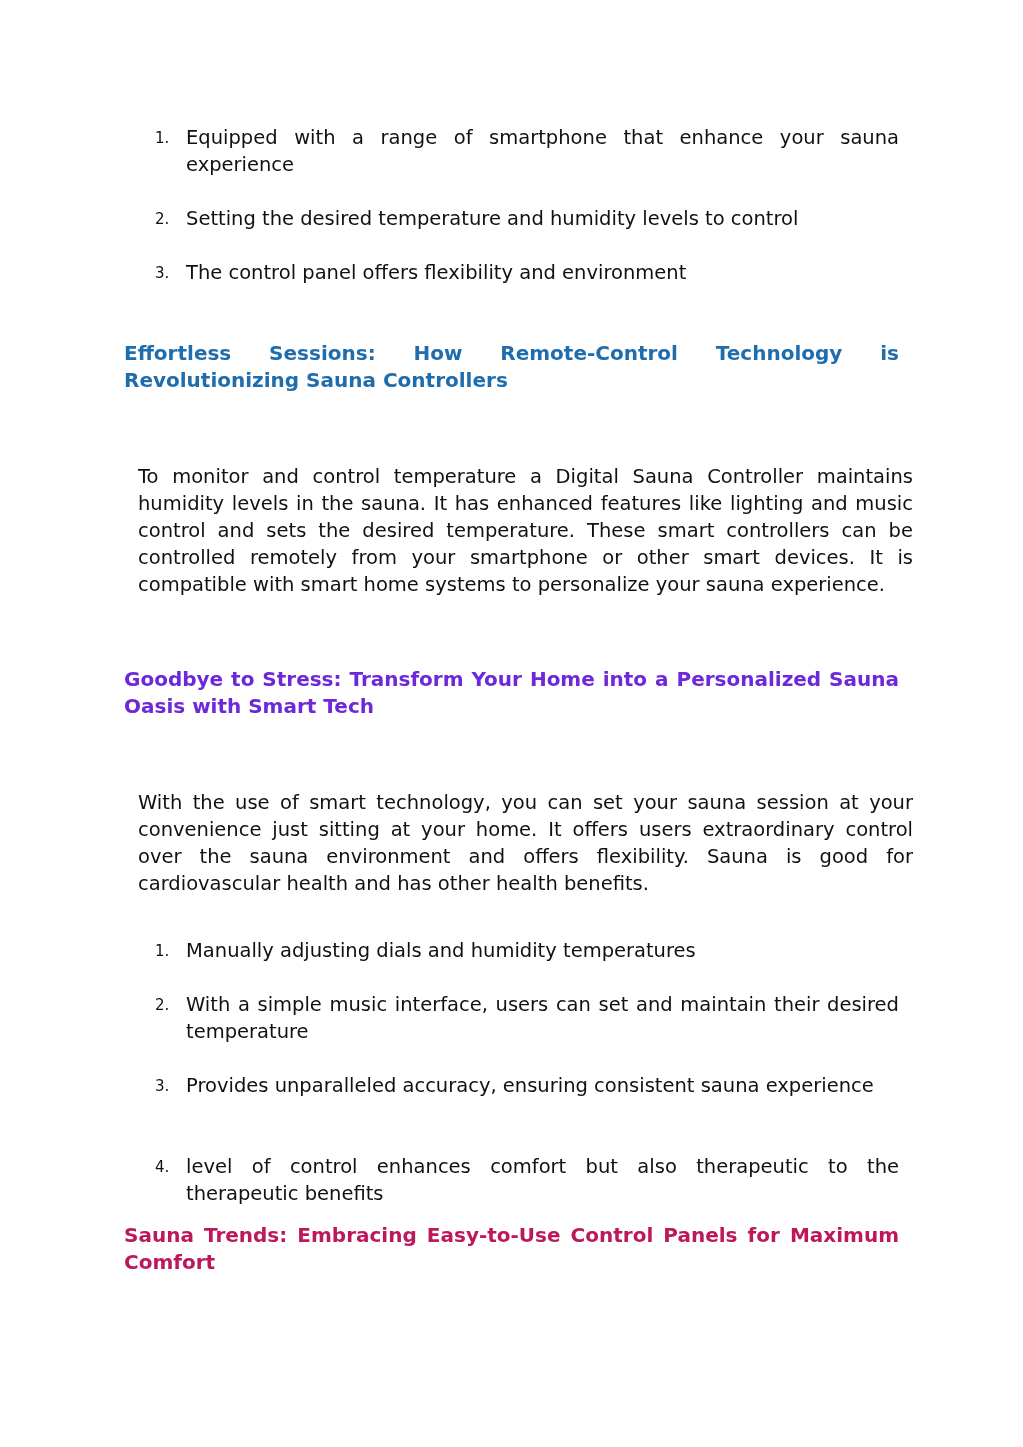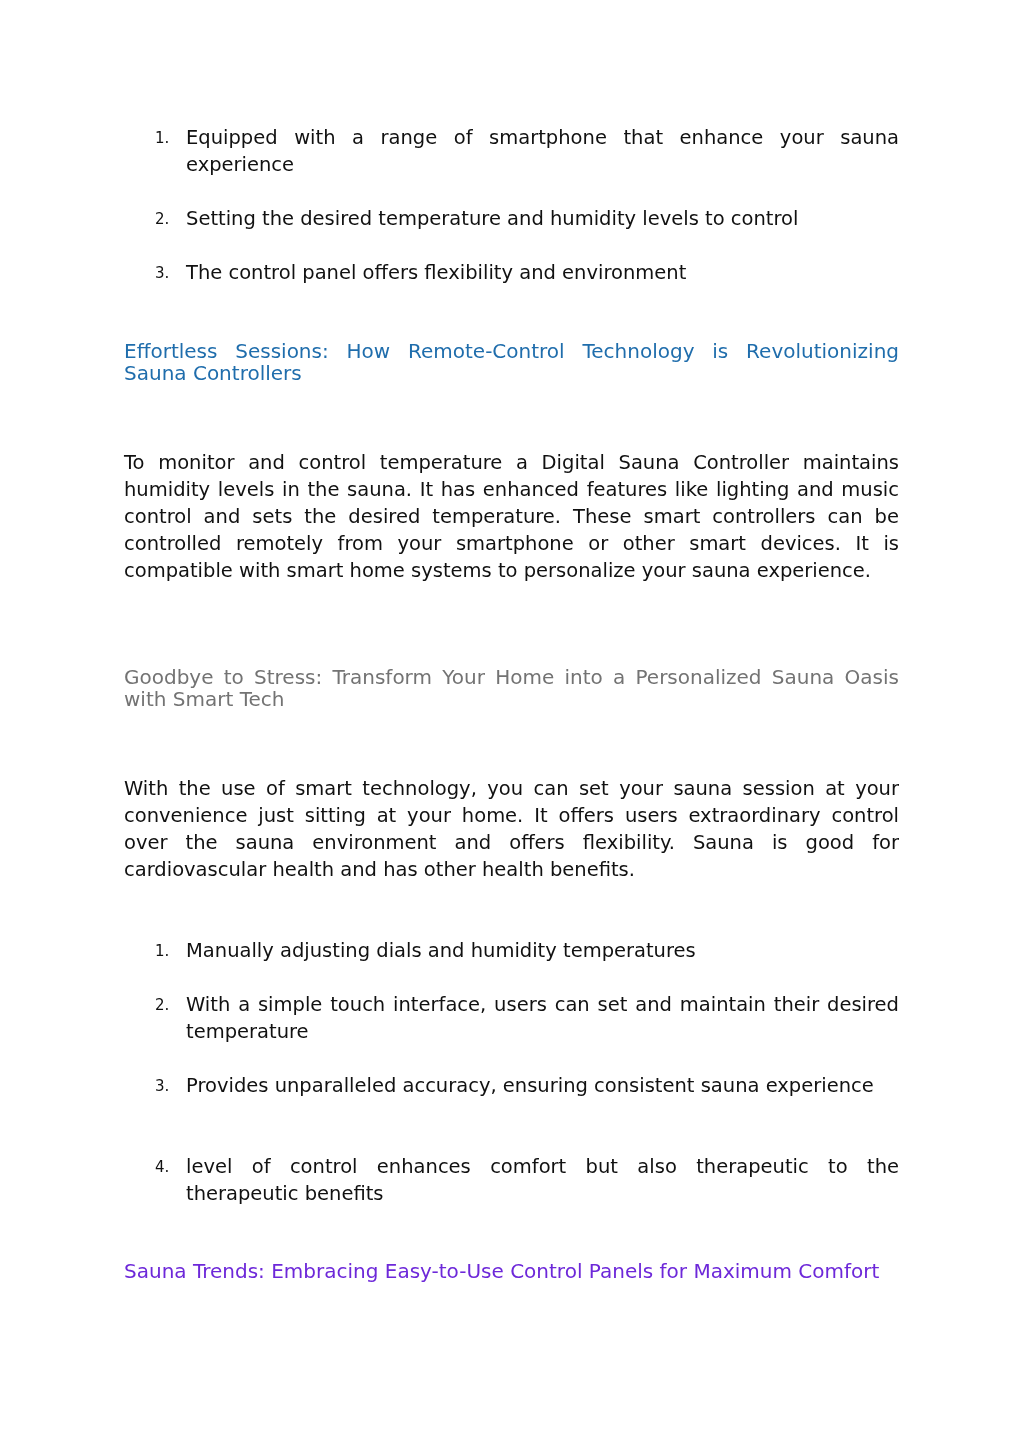--- a/index.html
+++ b/index.html
@@ -32,31 +32,31 @@
     }
     .li .num {
       position: absolute;
       left: 31px;
       top: 1px;
       font-size: 15px;
     }
     .li .txt { display: block; text-align: justify; }
     .heading {
       color: #1F6DAC;
-      font-weight: normal;
+      font-weight: bold;
       font-size: 20px;
-      line-height: 22px;
+      line-height: 27px;
       text-align: justify;
       margin: 0;
     }
     .para {
       font-size: 19.5px;
       line-height: 27px;
       text-align: justify;
-      margin: 0;
+      margin: 14px;
     }
     .abs { position: absolute; left: 0; width: 775px; }
   </style>
 </head>
 <body style="color: rgb(17, 17, 17); background: rgb(255, 255, 255);">
 
 <div class="page">
 
   <ol class="ol abs" style="top:124px;">
     <li class="li" style="margin-bottom:0;">
@@ -73,43 +73,43 @@
   <ol class="ol abs" style="top:259px;">
     <li class="li">
       <span class="num">3.</span>
       <span class="txt">The control panel offers flexibility and environment</span>
     </li>
   </ol>
 
   <h2 class="heading abs" style="top: 340px; color: rgb(31, 109, 172);">Effortless Sessions: How Remote-Control Technology is Revolutionizing Sauna Controllers</h2>
   <p class="para abs" style="top:449px;">To monitor and control temperature a Digital Sauna Controller maintains humidity levels in the sauna. It has enhanced features like lighting and music control and sets the desired temperature. These smart controllers can be controlled remotely from your smartphone or other smart devices. It is compatible with smart home systems to personalize your sauna experience.</p>
 
-  <h2 class="heading abs" style="top: 666px; color: #737373;">Goodbye to Stress: Transform Your Home into a Personalized Sauna Oasis with Smart Tech</h2>
+  <h2 class="heading abs" style="top: 666px; color: #6d28d9;">Goodbye to Stress: Transform Your Home into a Personalized Sauna Oasis with Smart Tech</h2>
   <p class="para abs" style="top:775px;">With the use of smart technology, you can set your sauna session at your convenience just sitting at your home. It offers users extraordinary control over the sauna environment and offers flexibility. Sauna is good for cardiovascular health and has other health benefits.</p>
 
   <ol class="ol abs" style="top:937px;">
     <li class="li">
       <span class="num">1.</span>
       <span class="txt">Manually adjusting dials and humidity temperatures</span>
     </li>
   </ol>
   <ol class="ol abs" style="top:991px;">
     <li class="li">
       <span class="num">2.</span>
-      <span class="txt">With a simple touch interface, users can set and maintain their desired temperature</span>
+      <span class="txt">With a simple music interface, users can set and maintain their desired temperature</span>
     </li>
   </ol>
   <ol class="ol abs" style="top:1072px;">
     <li class="li">
       <span class="num">3.</span>
       <span class="txt">Provides unparalleled accuracy, ensuring consistent sauna experience</span>
     </li>
   </ol>
   <ol class="ol abs" style="top:1153px;">
     <li class="li">
       <span class="num">4.</span>
       <span class="txt">level of control enhances comfort but also therapeutic to the therapeutic benefits</span>
     </li>
   </ol>
 
-  <h2 class="heading abs" style="top: 1260px; color: #6d28d9;">Sauna Trends: Embracing Easy-to-Use Control Panels for Maximum Comfort</h2>
+  <h2 class="heading abs" style="top: 1222px; color: #be185d;">Sauna Trends: Embracing Easy-to-Use Control Panels for Maximum Comfort</h2>
 
 </div>
 
 </body></html>

